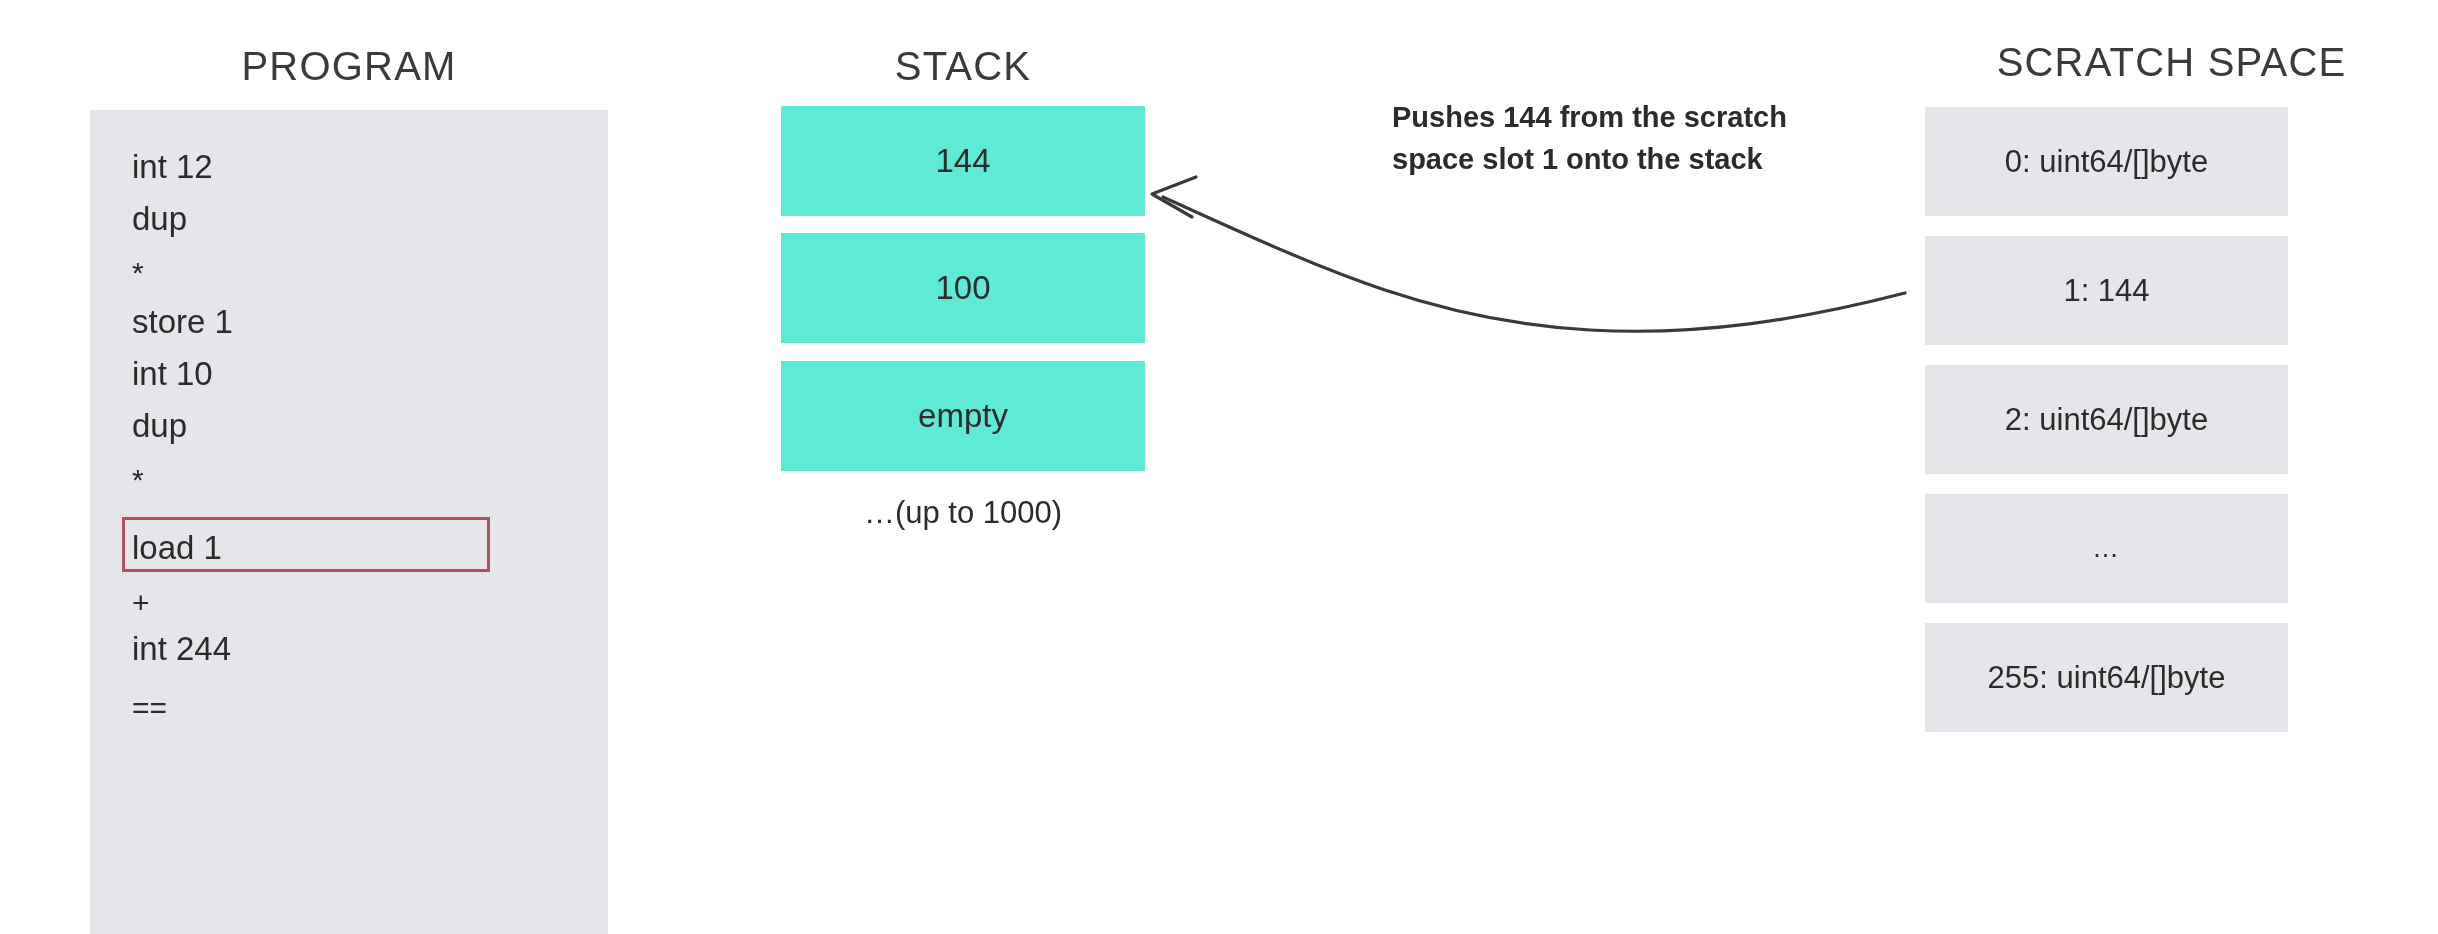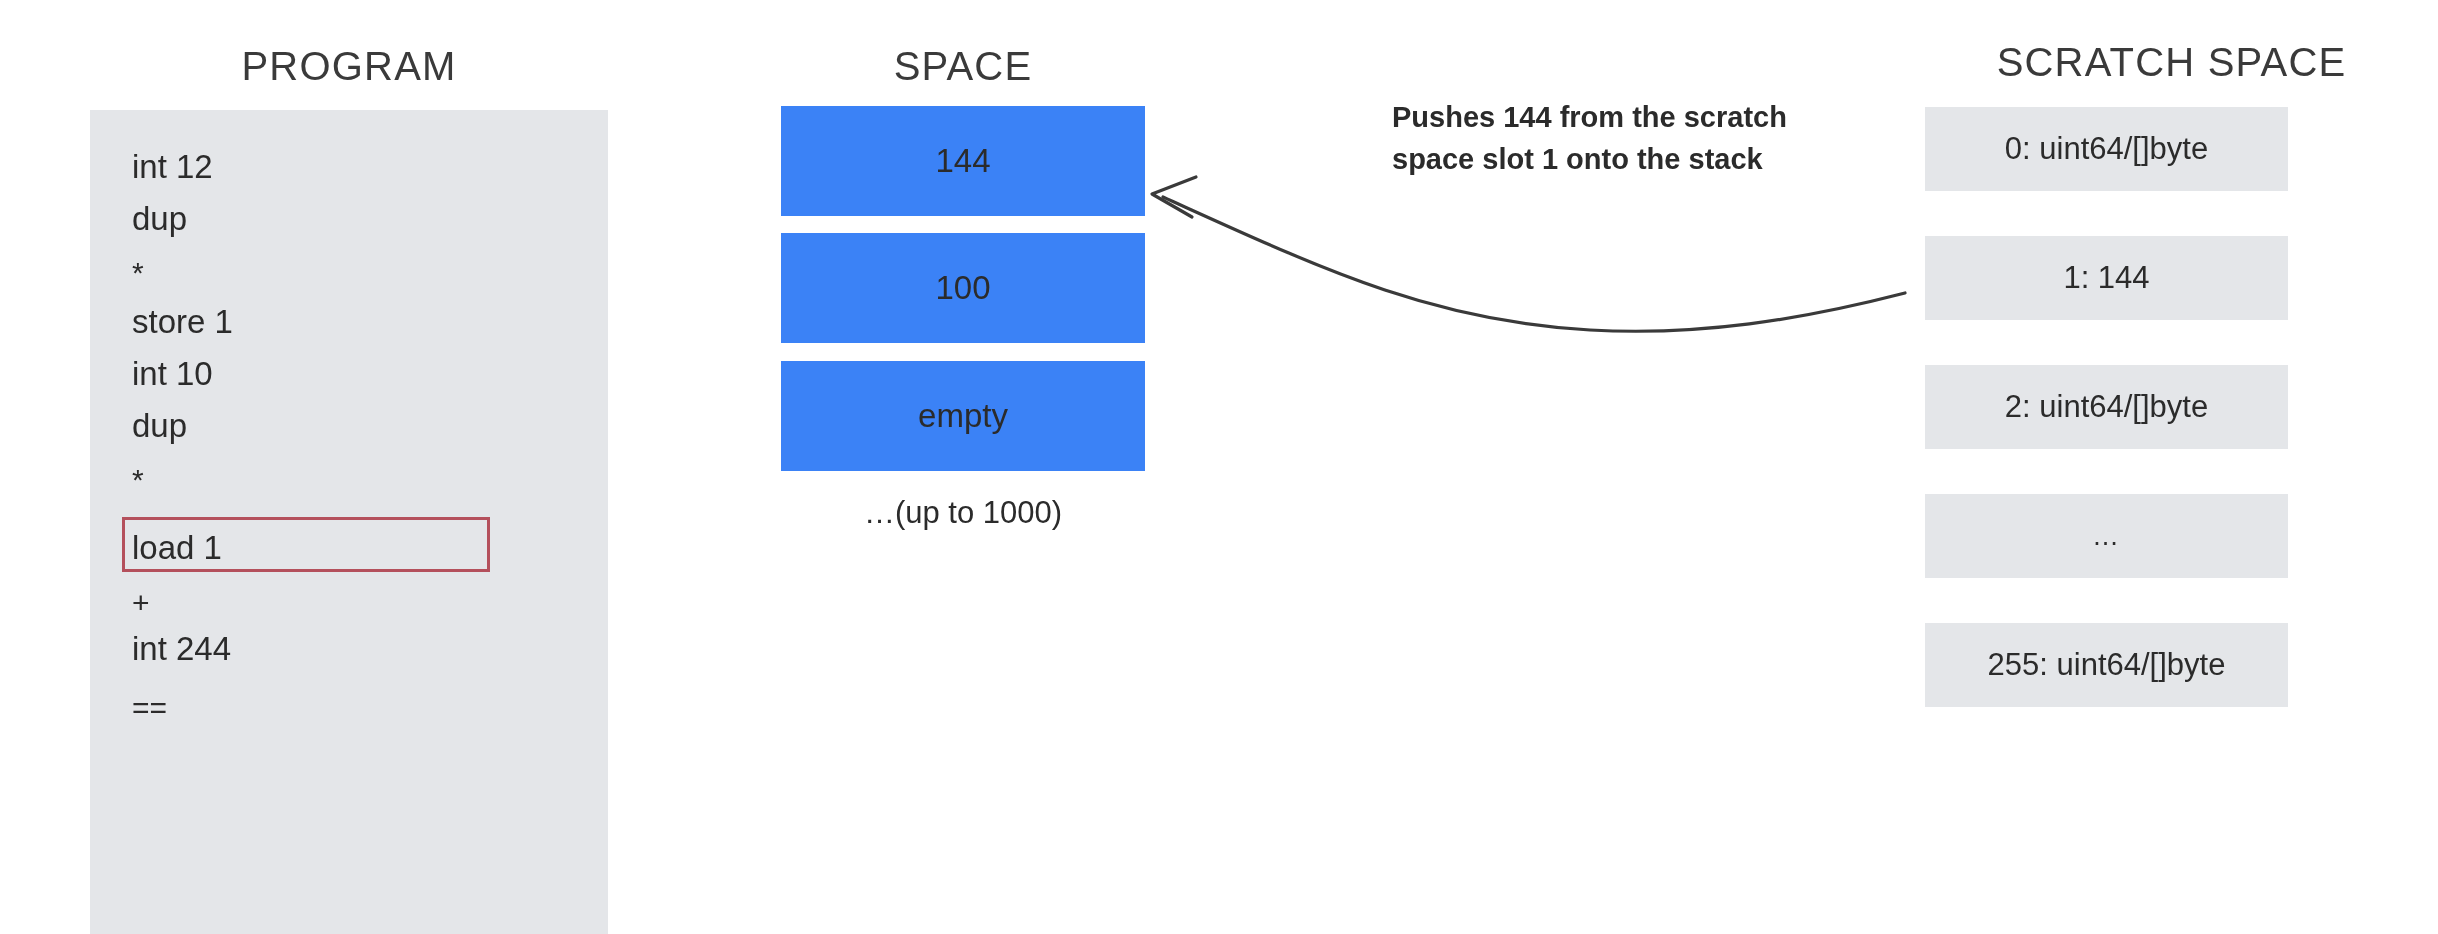--- a/index.html
+++ b/index.html
@@ -62,21 +62,21 @@
     box-sizing: border-box;
     background: transparent;
   }
 
   
   .stack-cell {
     position: absolute;
     left: 781px;
     width: 364px;
     height: 110px;
-    background: #3b82f6;
+    background: #5eead4;
     display: flex;
     align-items: center;
     justify-content: center;
     font-size: 33px;
     color: #2b2b2b;
   }
   #stack-caption {
     position: absolute;
     left: 781px;
     width: 364px;
@@ -85,21 +85,21 @@
     font-size: 31px;
     color: #2b2b2b;
     white-space: nowrap;
   }
 
   
   .scratch-cell {
     position: absolute;
     left: 1925px;
     width: 363px;
-    height: 84px;
+    height: 109px;
     background: #e4e6e9;
     display: flex;
     align-items: center;
     justify-content: center;
     font-size: 31px;
     color: #2b2b2b;
     white-space: nowrap;
   }
   .scratch-cell.ellipsis-cell {
     font-size: 27px;
@@ -142,21 +142,21 @@
     <div class="program-line" style="top:299px;">dup</div>
     <div class="program-line op-symbol" style="top:355px;">*</div>
     <div class="program-line" style="top:421px;">load 1</div>
     <div class="program-line op-symbol" style="top:478px;">+</div>
     <div class="program-line" style="top:522px;">int 244</div>
     <div class="program-line op-symbol" style="top:583px;">==</div>
   </div>
 
   <div id="program-highlight-box"></div>
 
-  <div class="col-heading" style="left:781px; top:44px; width:364px;">SPACE</div>
+  <div class="col-heading" style="left:781px; top:44px; width:364px;">STACK</div>
 
   <div class="stack-cell" style="top:106px;">144</div>
   <div class="stack-cell" style="top:233px;">100</div>
   <div class="stack-cell" style="top:361px;">empty</div>
 
   <div id="stack-caption">…(up to 1000)</div>
 
   <div class="col-heading" style="left:1990px; top:40px; width:363px;">SCRATCH SPACE</div>
 
   <div class="scratch-cell" style="top:107px;">0: uint64/[]byte</div>

